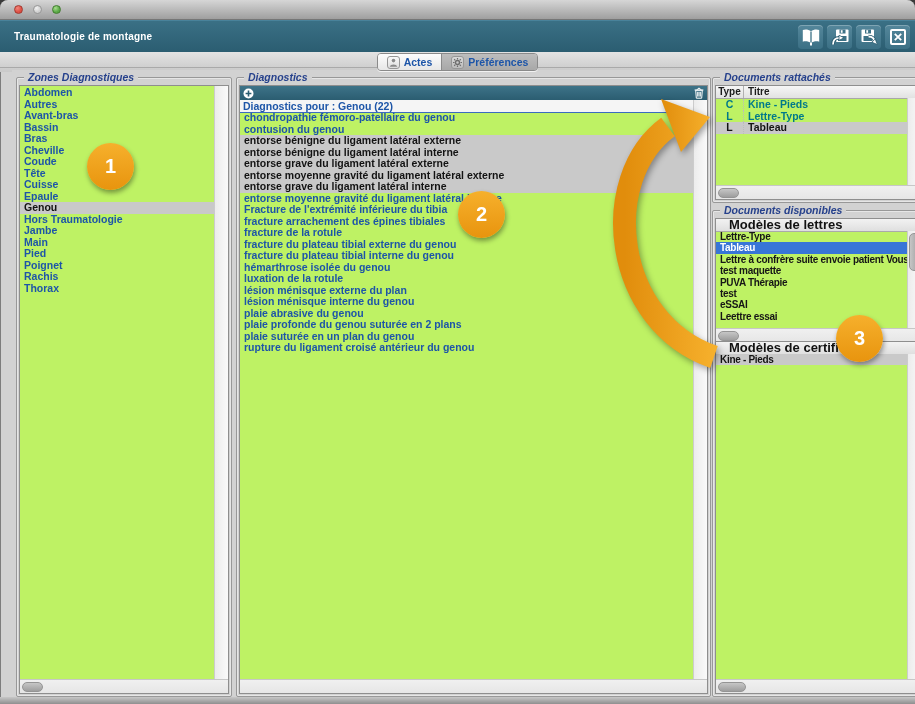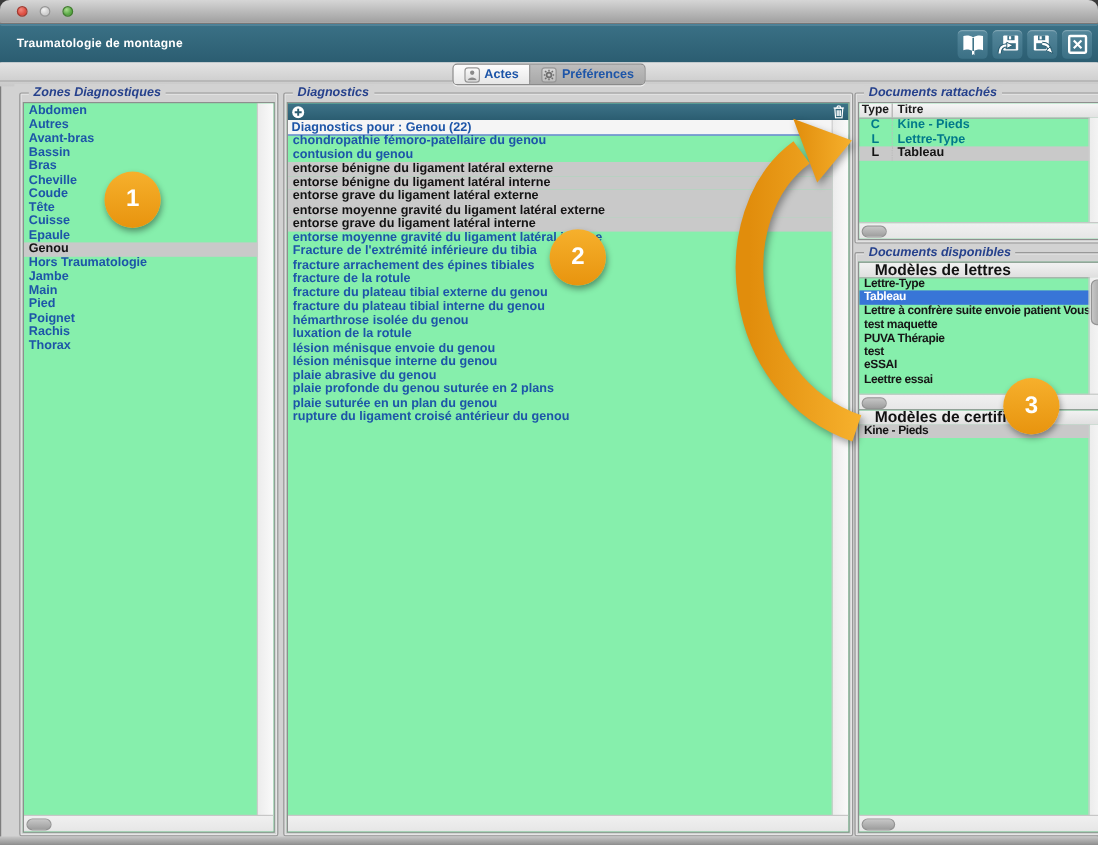--- a/index.html
+++ b/index.html
@@ -41,21 +41,21 @@
   
   .content{position:absolute;top:70px;left:0;right:0;height:627px;background:#d2d2d2;margin-left:12px;}
   .window-bottom{position:absolute;left:0;right:0;bottom:0;height:7px;background:linear-gradient(#c7c7c7,#8f8f8f);}
   .group{position:absolute;border:1px solid #989898;border-radius:2px;box-shadow:inset 0 0 0 1px rgba(255,255,255,.45);}
   .group-label{position:absolute;top:-7px;left:7px;background:#d2d2d2;padding:0 4px;
     font-size:10.5px;font-weight:bold;font-style:italic;color:#26418c;white-space:nowrap;}
   .zones-group{left:4px;top:7px;width:214px;height:618px;}
   .diag-group{left:224px;top:7px;width:473px;height:618px;}
   .rat-group{left:700px;top:7px;width:211px;height:124px;}
   .disp-group{left:700px;top:140px;width:211px;height:485px;}
-  .box{position:absolute;left:2px;right:2px;background:#86efac;border:1px solid #8e8e8e;overflow:hidden;}
+  .box{position:absolute;left:2px;right:2px;background:#bef264;border:1px solid #8e8e8e;overflow:hidden;}
   .fullbox{top:7px;bottom:2px;}
   
   .vtrack{position:absolute;top:0;right:0;bottom:13px;width:13px;background:linear-gradient(90deg,#ececec,#fafafa);
     border-left:1px solid #cccccc;}
   .vthumb{position:absolute;left:1px;width:9px;border-radius:5px;background:linear-gradient(90deg,#c6c6c6,#9e9e9e);
     border:1px solid #949494;}
   .hbar{position:absolute;left:0;right:0;bottom:0;height:13px;background:linear-gradient(#f0f0f0,#e6e6e6);
     border-top:1px solid #c7c7c7;}
   .hthumb{position:absolute;left:2px;top:2px;width:19px;height:8px;border-radius:5px;
     background:linear-gradient(#c6c6c6,#9e9e9e);border:1px solid #949494;}
@@ -233,21 +233,21 @@
             <div class="row blue selg">entorse moyenne gravité du ligament latéral externe</div>
             <div class="row blue selg">entorse grave du ligament latéral interne</div>
             <div class="row blue">entorse moyenne gravité du ligament latéral interne</div>
             <div class="row blue">Fracture de l'extrémité inférieure du tibia</div>
             <div class="row blue">fracture arrachement des épines tibiales</div>
             <div class="row blue">fracture de la rotule</div>
             <div class="row blue">fracture du plateau tibial externe du genou</div>
             <div class="row blue">fracture du plateau tibial interne du genou</div>
             <div class="row blue">hémarthrose isolée du genou</div>
             <div class="row blue">luxation de la rotule</div>
-            <div class="row blue">lésion ménisque envoie du genou</div>
+            <div class="row blue">lésion ménisque externe du plan</div>
             <div class="row blue">lésion ménisque interne du genou</div>
             <div class="row blue">plaie abrasive du genou</div>
             <div class="row blue">plaie profonde du genou suturée en 2 plans</div>
             <div class="row blue">plaie suturée en un plan du genou</div>
             <div class="row blue">rupture du ligament croisé antérieur du genou</div>
           </div>
         <div class="vtrack" style="top:14px;"></div>
         <div class="hbar"></div>
       </div>
     </div>

